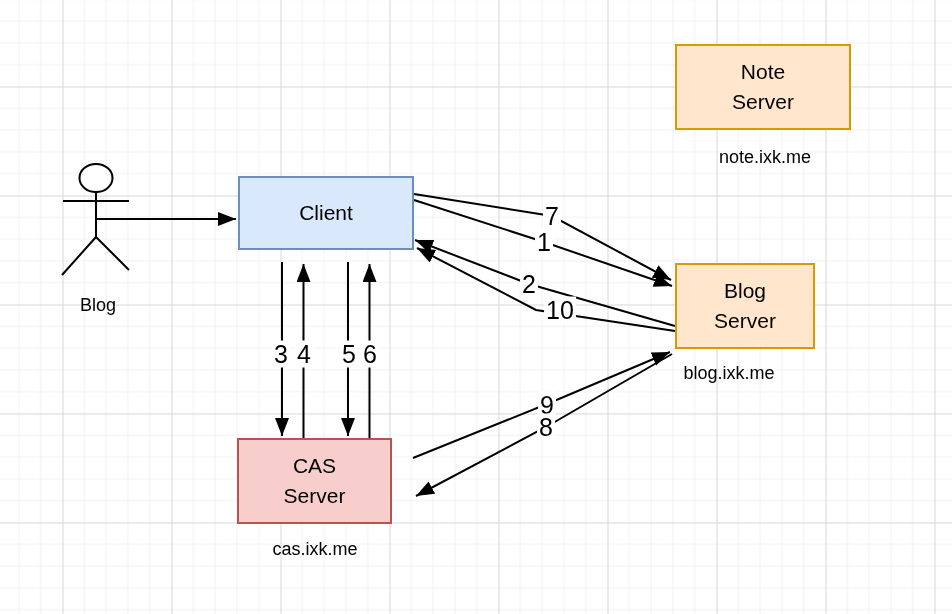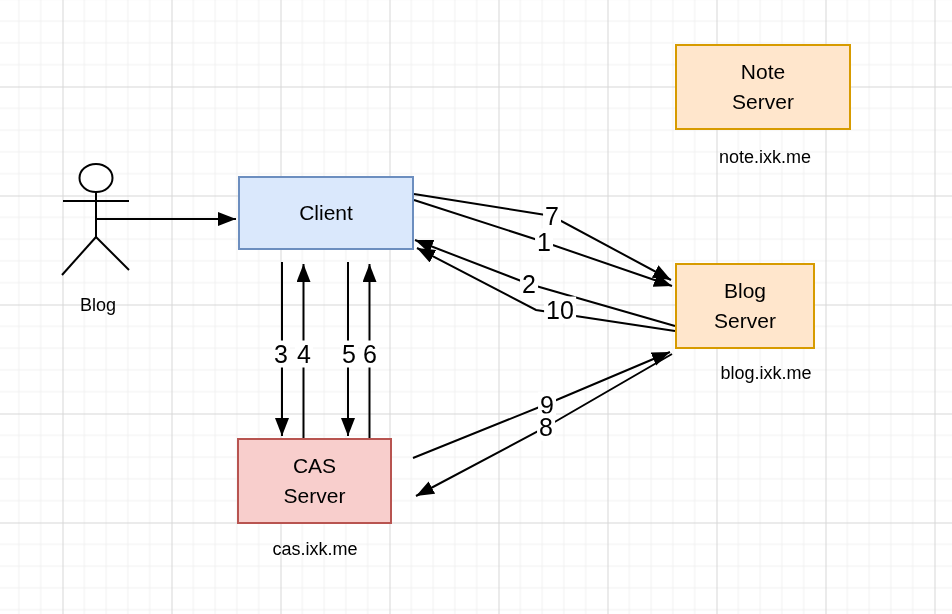--- a/index.html
+++ b/index.html
@@ -84,21 +84,21 @@
 Server</span>
   </div>
 
   <div class="node red" style="left:237px; top:438px; width:155px; height:86px;">
     <span>CAS
 Server</span>
   </div>
 
   <div class="caption" style="left:98px;  top:305px;">Blog</div>
   <div class="caption" style="left:765px; top:157px;">note.ixk.me</div>
-  <div class="caption" style="left:766px; top:373px;text-align:right;">blog.ixk.me</div>
+  <div class="caption" style="left:729px; top:373px;text-align:right;">blog.ixk.me</div>
   <div class="caption" style="left:315px; top:549px;">cas.ixk.me</div>
 
   <div class="elabel" style="left:552px; top:216px;">7</div>
   <div class="elabel" style="left:544px; top:242px;">1</div>
   <div class="elabel" style="left:529px; top:284px;">2</div>
   <div class="elabel" style="left:536px; top:310px;margin-left:24px;">10</div>
   <div class="elabel" style="left:281px; top:354px;">3</div>
   <div class="elabel" style="left:304px; top:354px;">4</div>
   <div class="elabel" style="left:349px; top:354px;">5</div>
   <div class="elabel" style="left:370px; top:354px;">6</div>

